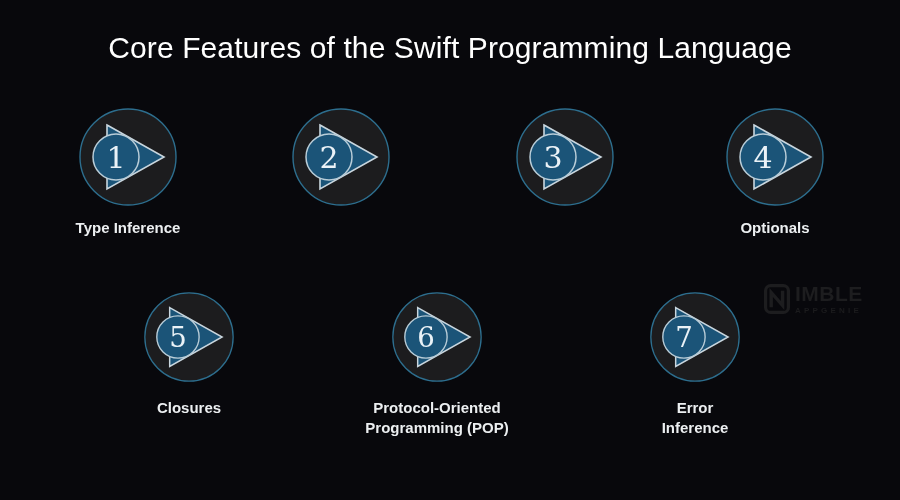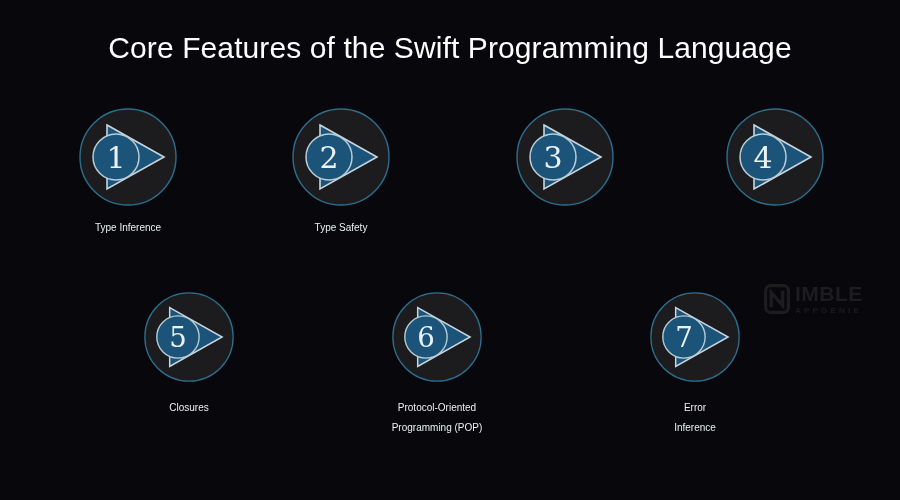--- a/index.html
+++ b/index.html
@@ -48,23 +48,23 @@
 
   .icon-wrap {
     width: 100px;
     height: 100px;
     margin: 0 auto;
     display: block;
   }
 
   .feature-label {
     margin-top: 11px;
-    font-size: 10px;
+    font-size: 15px;
     line-height: 20px;
-    font-weight: 400;
+    font-weight: 700;
     color: #eceff1;
     white-space: pre-line;
   }
 
   
   .feature.row2 .icon-wrap {
     width: 92px;
     height: 92px;
   }
   .feature.row2 .feature-label {
@@ -126,37 +126,37 @@
         </svg>
         <div class="feature-label">Type Inference</div>
       </div>
       <div class="feature" style="left: 341px; top: 107px;">
         <svg viewBox="0 0 100 100" class="icon-wrap">
           <circle cx="50" cy="50" r="48" fill="#1c1c1e" stroke="#2d6e8e" stroke-width="1.4"></circle>
           <path d="M29 18 L86 50 L29 82 Z" fill="#1b5478" stroke="#c9d6de" stroke-width="1.6" stroke-linejoin="miter"></path>
           <circle cx="38" cy="50" r="23" fill="#1b5478" stroke="#b9cdd8" stroke-width="1.5"></circle>
           <text x="38" y="50" text-anchor="middle" dominant-baseline="central" font-family="&quot;DejaVu Serif&quot;, serif" font-size="30" fill="#eaf2f7">2</text>
         </svg>
-        <div class="feature-label">Type Safety</div>
       </div>
       <div class="feature" style="left: 565px; top: 107px;">
         <svg viewBox="0 0 100 100" class="icon-wrap">
           <circle cx="50" cy="50" r="48" fill="#1c1c1e" stroke="#2d6e8e" stroke-width="1.4"></circle>
           <path d="M29 18 L86 50 L29 82 Z" fill="#1b5478" stroke="#c9d6de" stroke-width="1.6" stroke-linejoin="miter"></path>
           <circle cx="38" cy="50" r="23" fill="#1b5478" stroke="#b9cdd8" stroke-width="1.5"></circle>
           <text x="38" y="50" text-anchor="middle" dominant-baseline="central" font-family="&quot;DejaVu Serif&quot;, serif" font-size="30" fill="#eaf2f7">3</text>
         </svg>
       </div>
       <div class="feature" style="left: 775px; top: 107px;">
         <svg viewBox="0 0 100 100" class="icon-wrap">
           <circle cx="50" cy="50" r="48" fill="#1c1c1e" stroke="#2d6e8e" stroke-width="1.4"></circle>
           <path d="M29 18 L86 50 L29 82 Z" fill="#1b5478" stroke="#c9d6de" stroke-width="1.6" stroke-linejoin="miter"></path>
           <circle cx="38" cy="50" r="23" fill="#1b5478" stroke="#b9cdd8" stroke-width="1.5"></circle>
           <text x="38" y="50" text-anchor="middle" dominant-baseline="central" font-family="&quot;DejaVu Serif&quot;, serif" font-size="30" fill="#eaf2f7">4</text>
         </svg>
+        <div class="feature-label">Optionals</div>
       </div>
       <div class="feature row2" style="left: 189px; top: 291px;">
         <svg viewBox="0 0 100 100" class="icon-wrap">
           <circle cx="50" cy="50" r="48" fill="#1c1c1e" stroke="#2d6e8e" stroke-width="1.4"></circle>
           <path d="M29 18 L86 50 L29 82 Z" fill="#1b5478" stroke="#c9d6de" stroke-width="1.6" stroke-linejoin="miter"></path>
           <circle cx="38" cy="50" r="23" fill="#1b5478" stroke="#b9cdd8" stroke-width="1.5"></circle>
           <text x="38" y="50" text-anchor="middle" dominant-baseline="central" font-family="&quot;DejaVu Serif&quot;, serif" font-size="30" fill="#eaf2f7">5</text>
         </svg>
         <div class="feature-label">Closures</div>
       </div>

